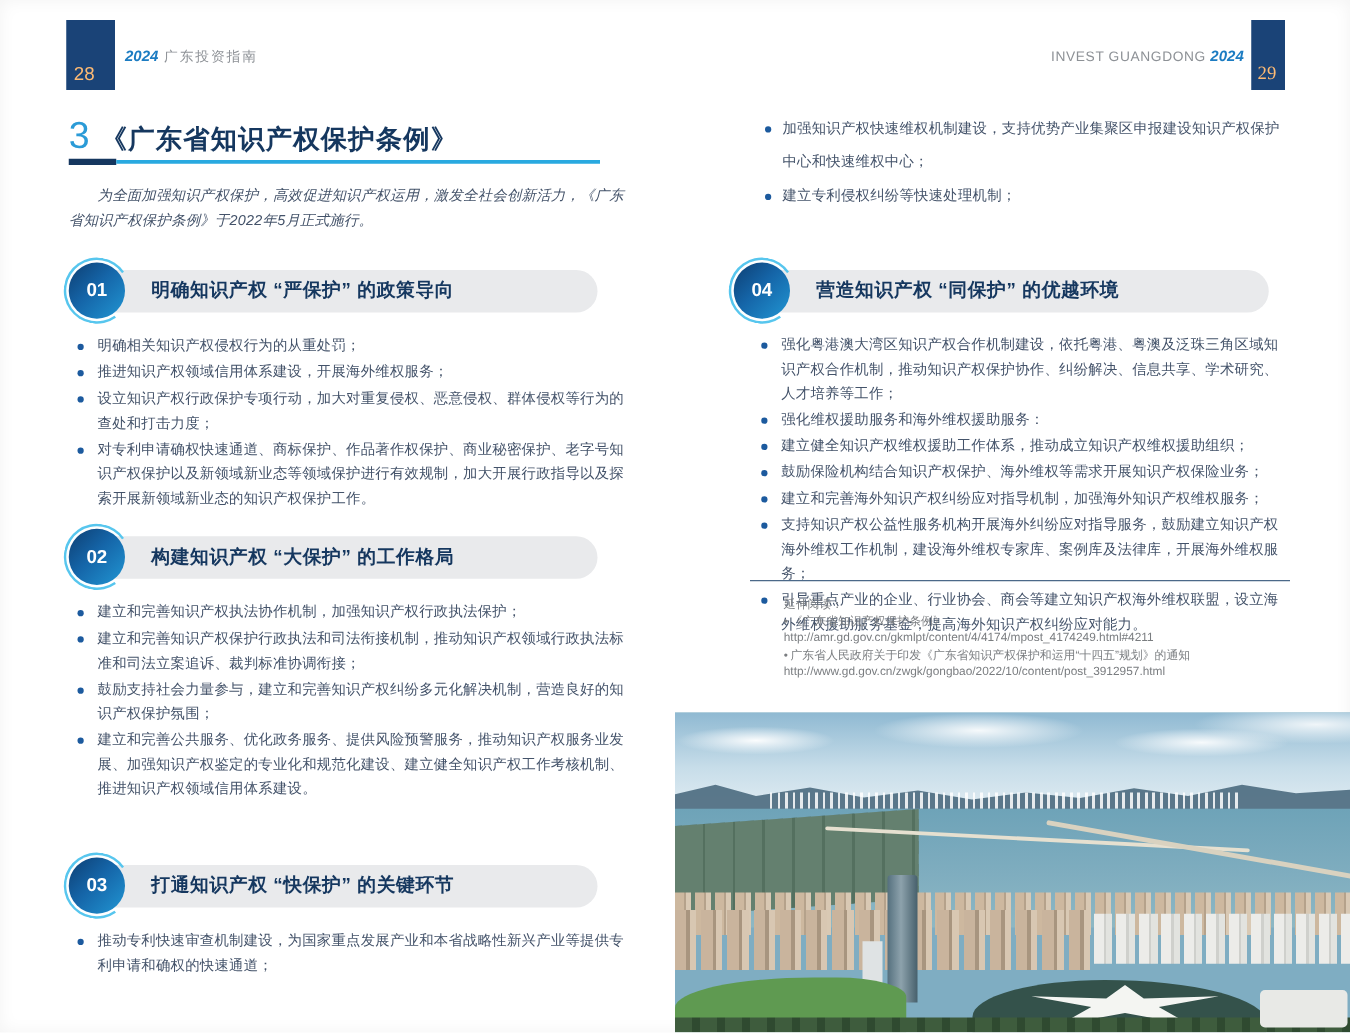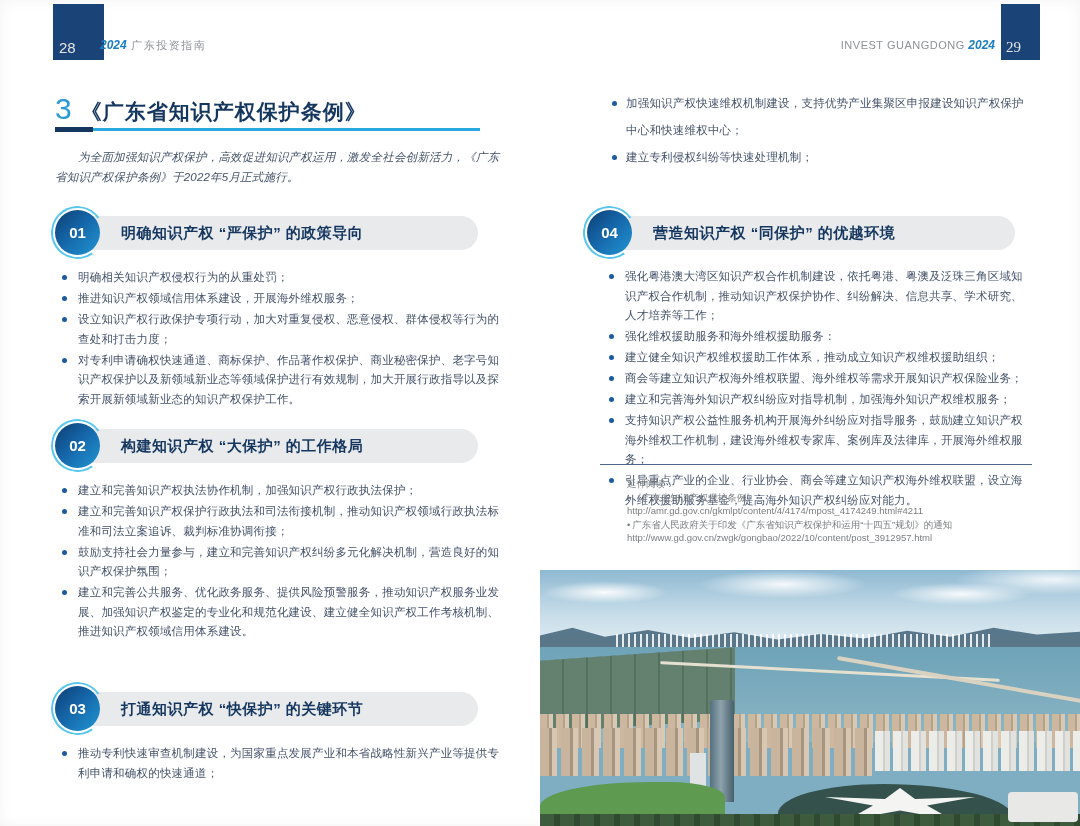--- a/index.html
+++ b/index.html
@@ -2,21 +2,21 @@
 <html><head>
 <meta charset="utf-8">
 <style>
   html,body{margin:0;padding:0;background:#ffffff;}
   .spread{
     position:relative;width:1080px;height:826px;background:#fff;overflow:hidden;
     font-family:"Liberation Sans","DejaVu Sans",sans-serif;color:#44536a;
     box-shadow:inset 0 0 14px rgba(0,0,0,.05);
   }
   
-  .pagebox{position:absolute;top:4px;background:#1a4377;color:#e5e5e5;font-size:15px;padding-left:12px;}
+  .pagebox{position:absolute;top:16px;background:#1a4377;color:#fdba74;font-size:15px;}
   .pagebox span{position:absolute;bottom:4px;}
   .pagebox.left{left:53px;width:39px;height:56px;}
   .pagebox.left span{left:6px;}
   .pagebox.right{left:1001px;width:27px;height:56px;font-family:Liberation Serif, serif;}
   .pagebox.right span{left:5px;}
   .brand{position:absolute;top:38px;font-size:11px;color:#8d9196;letter-spacing:1.5px;white-space:nowrap;}
   .brand.left{left:100px;}
   .brand.right{right:85px;letter-spacing:.5px;}
   .brand .year{color:#1c7cc2;font-weight:bold;font-style:italic;letter-spacing:0;font-size:12px;}
   
@@ -181,21 +181,21 @@
     <span class="badge">
         <span>04</span>
       </span>
     <div class="pill">
         <span>营造知识产权 “同保护” 的优越环境</span>
       </div>
     <ul class="bullets">
         <li>强化粤港澳大湾区知识产权合作机制建设，依托粤港、粤澳及泛珠三角区域知识产权合作机制，推动知识产权保护协作、纠纷解决、信息共享、学术研究、人才培养等工作；</li>
         <li>强化维权援助服务和海外维权援助服务：</li>
         <li>建立健全知识产权维权援助工作体系，推动成立知识产权维权援助组织；</li>
-        <li>商会等建立知识产权海外维权联盟、海外维权等需求开展知识产权保险业务；</li>
+        <li>鼓励保险机构结合知识产权保护、海外维权等需求开展知识产权保险业务；</li>
         <li>建立和完善海外知识产权纠纷应对指导机制，加强海外知识产权维权服务；</li>
         <li>支持知识产权公益性服务机构开展海外纠纷应对指导服务，鼓励建立知识产权海外维权工作机制，建设海外维权专家库、案例库及法律库，开展海外维权服务；</li>
         <li>引导重点产业的企业、行业协会、商会等建立知识产权海外维权联盟，设立海外维权援助服务基金，提高海外知识产权纠纷应对能力。</li>
       </ul>
   </section>
 
   <div class="divider"></div>
   <div class="reading">
     <span class="rlabel">延伸阅读：</span>
     <span class="ritem"><span class="dot">•</span><span>《广东省知识产权保护条例》</span></span>

